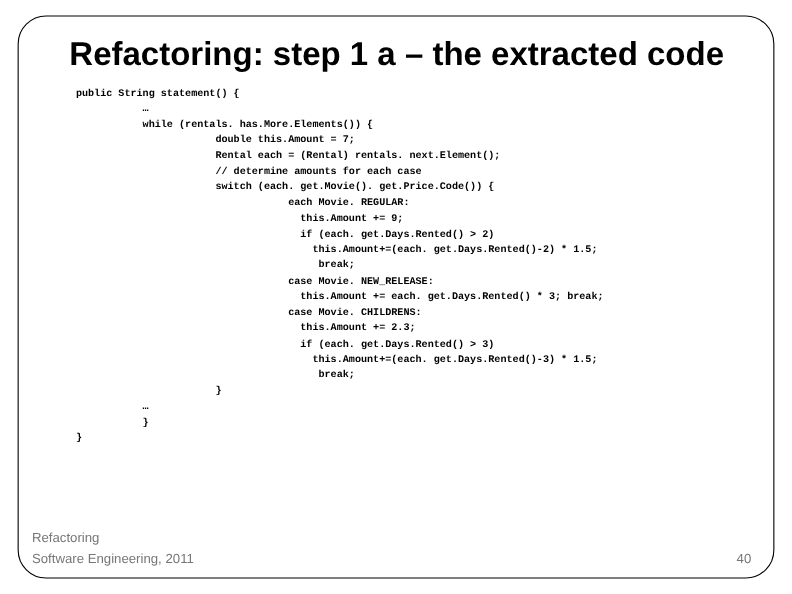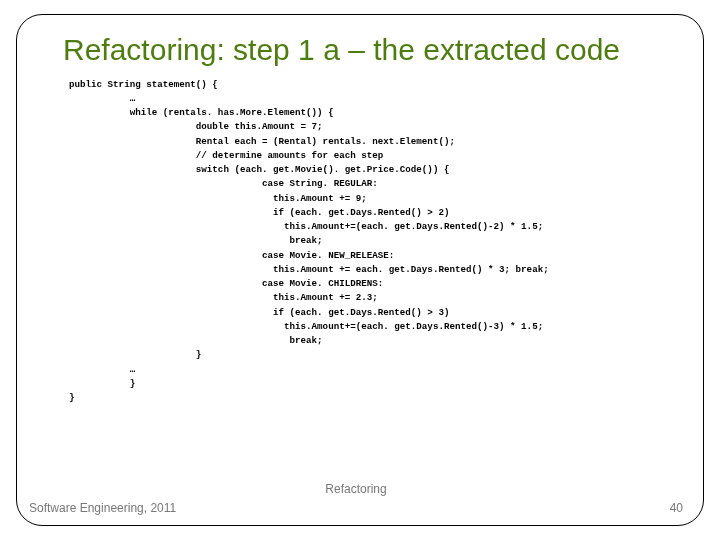--- a/index.html
+++ b/index.html
@@ -24,23 +24,23 @@
   right: 16px;
   bottom: 14px;
   border: 1.5px solid #000;
   border-radius: 26px;
   box-sizing: border-box;
   padding: 18px 24px 8px 24px;
 }
 .title {
   font-size: 30px;
   line-height: 1.15;
-  color: #4d7c0f;
+  color: #000000;
   margin: 0 0 10px 22px;
-  font-weight: 400;
+  font-weight: 700;
 }
 .code {
   font-family: "Courier New", Courier, monospace;
   font-weight: bold;
   font-size: 9.2px;
   line-height: 1.55;
   white-space: pre;
   color: #000;
   margin-left: 28px;
 }
@@ -51,43 +51,42 @@
   right: 20px;
   display: flex;
   justify-content: space-between;
   font-size: 12px;
   color: #777;
 }
 .footer .center {
   position: absolute;
   left: 0;
   right: 0;
-  text-align: center;
   pointer-events: none;
 }
 .footer .left, .footer .right {
   position: relative;
   z-index: 1;
   margin-top: 19px;
 }
 </style>
 </head>
 <body>
 
 <div class="slide">
   <div class="frame">
     <h1 class="title">Refactoring: step 1 a – the extracted code</h1>
     <div class="code"><span>public String statement() {</span>
 <span>           …</span>
-<span>           while (rentals. has.More.Element()) {</span>
+<span>           while (rentals. has.More.Elements()) {</span>
 <span>                       double this.Amount = 7;</span>
 <span>                       Rental each = (Rental) rentals. next.Element();</span>
-<span>                       // determine amounts for each step</span>
+<span>                       // determine amounts for each case</span>
 <span>                       switch (each. get.Movie(). get.Price.Code()) {</span>
-<span>                                   case String. REGULAR:</span>
+<span>                                   each Movie. REGULAR:</span>
 <span>                                     this.Amount += 9;</span>
 <span>                                     if (each. get.Days.Rented() &gt; 2)</span>
 <span>                                       this.Amount+=(each. get.Days.Rented()-2) * 1.5;</span>
 <span>                                        break;</span>
 <span>                                   case Movie. NEW_RELEASE:</span>
 <span>                                     this.Amount += each. get.Days.Rented() * 3; break;</span>
 <span>                                   case Movie. CHILDRENS:</span>
 <span>                                     this.Amount += 2.3;</span>
 <span>                                     if (each. get.Days.Rented() &gt; 3)</span>
 <span>                                       this.Amount+=(each. get.Days.Rented()-3) * 1.5;</span>

